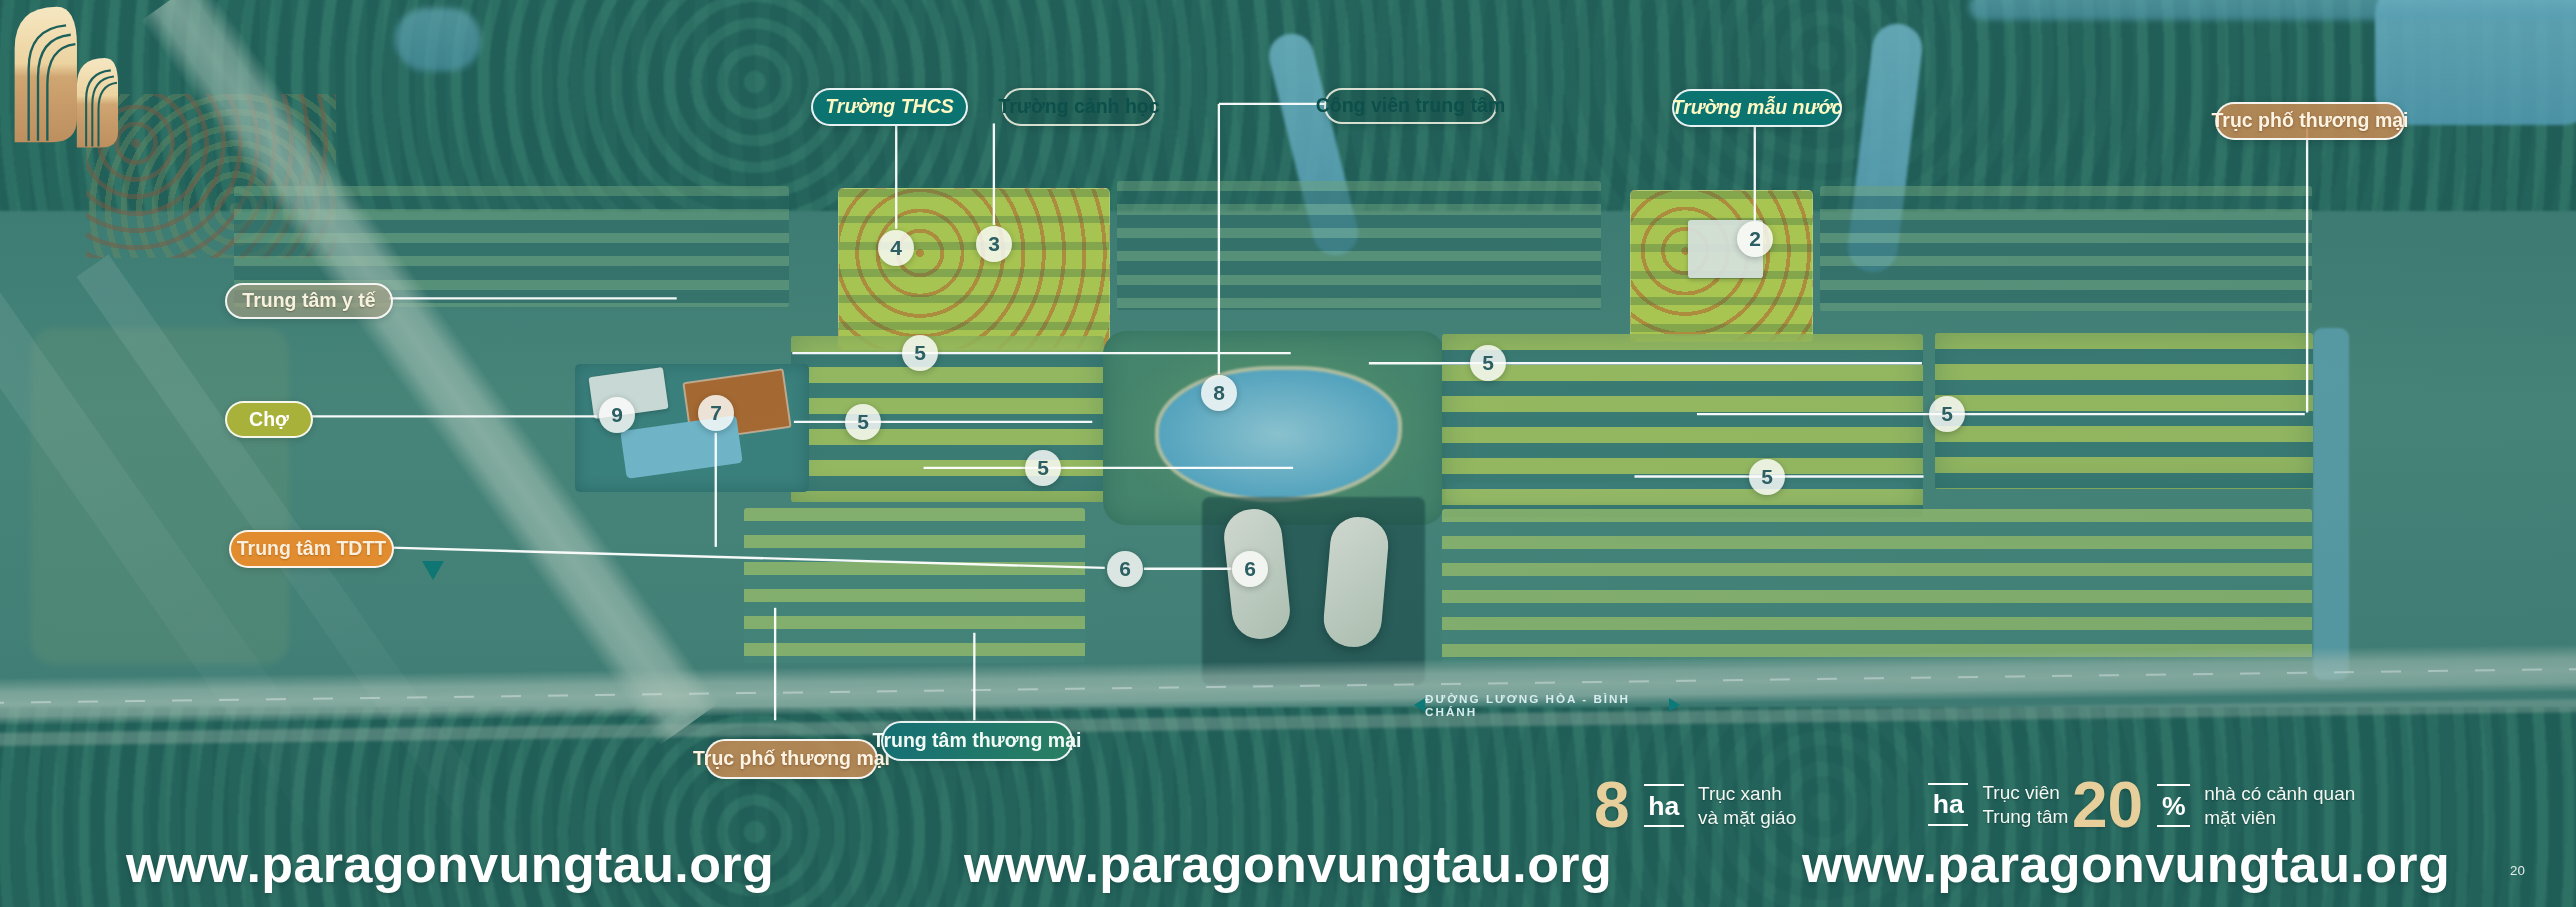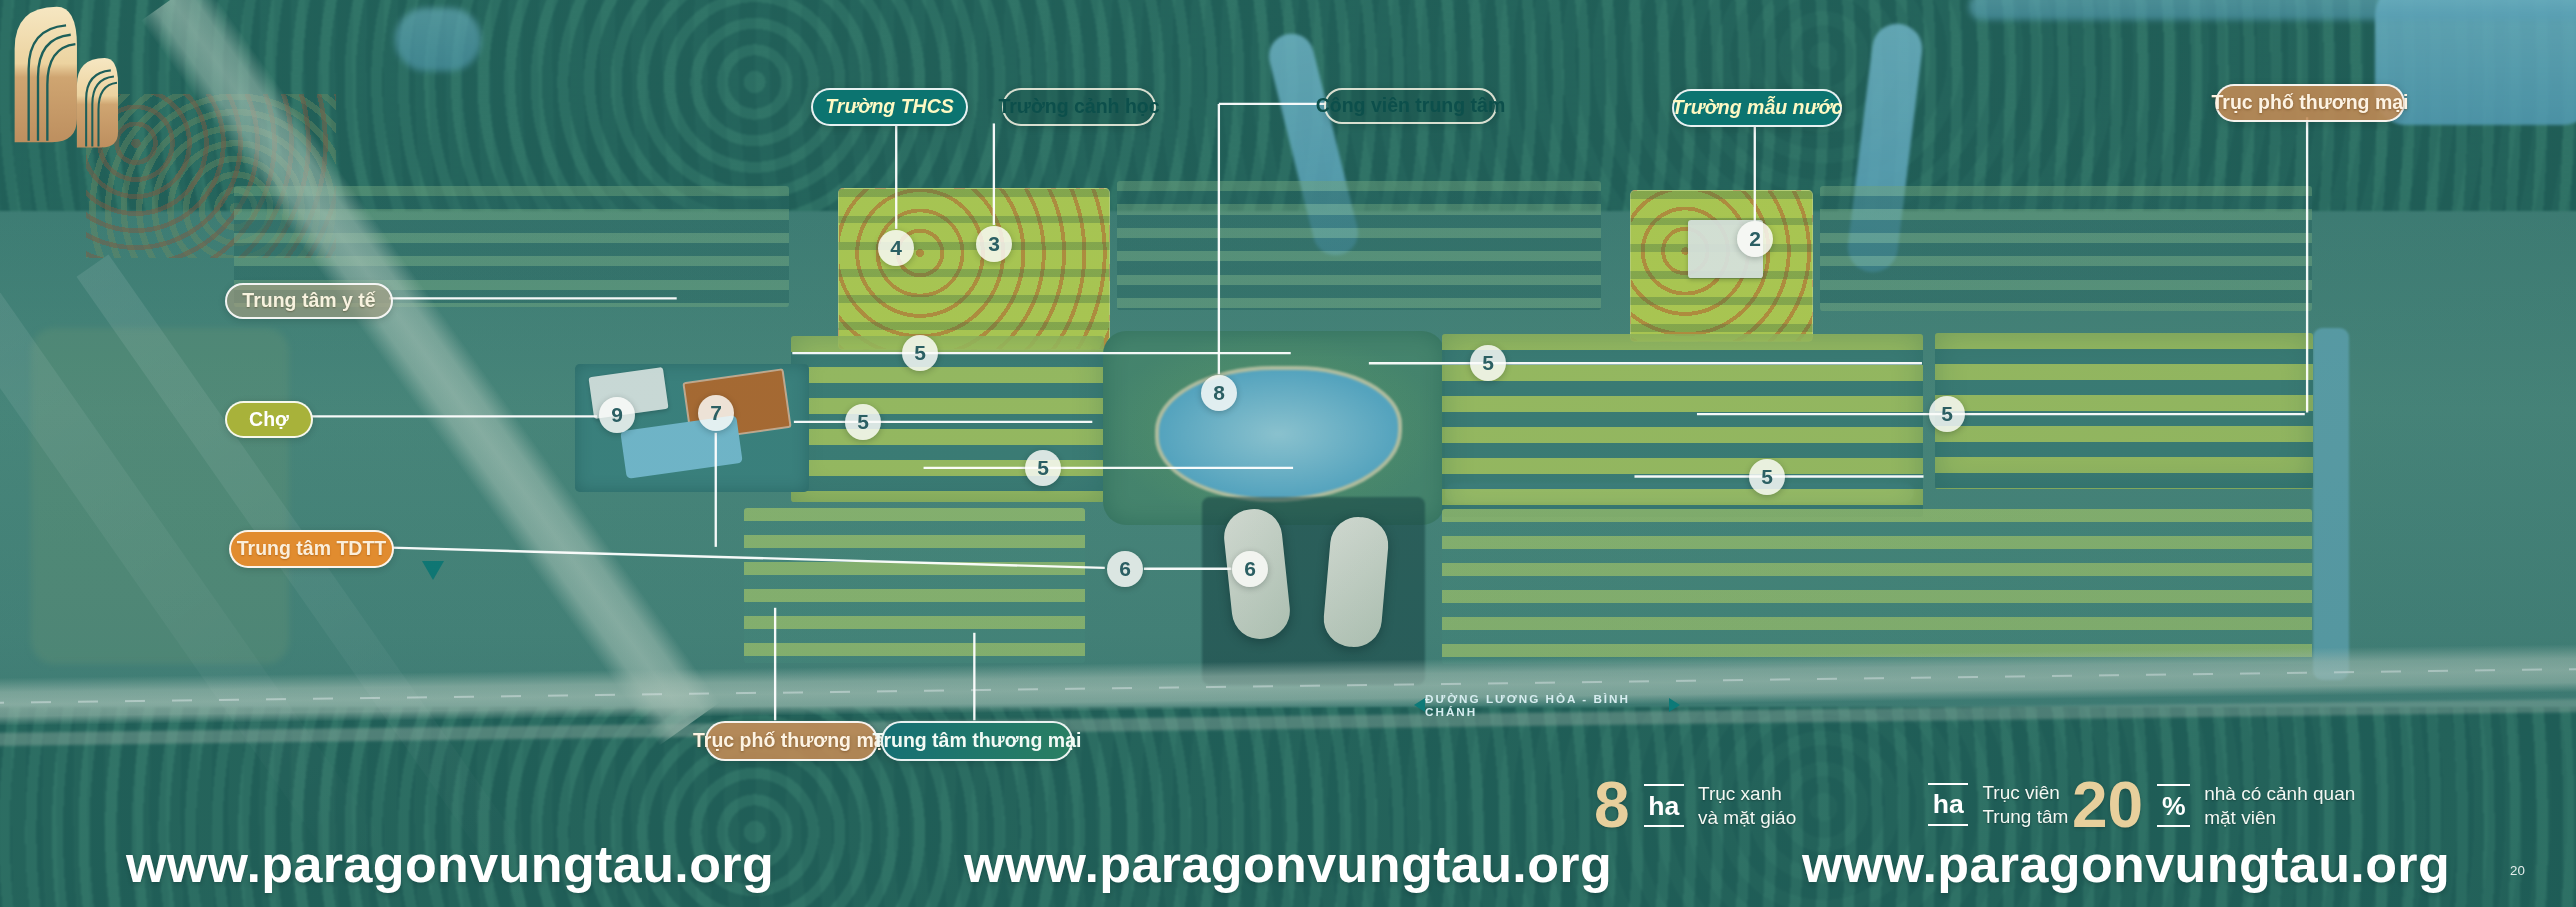--- a/index.html
+++ b/index.html
@@ -55,21 +55,21 @@
       background:rgba(252,253,250,0.82);color:#2b5f63;font-size:21px;font-weight:600;
       display:flex;align-items:center;justify-content:center;
       transform:translate(-50%,-50%);box-shadow:0 1.6px 6.3px rgba(0,20,20,0.25);}
   #callouts{position:absolute;inset:0;z-index:5;}
   .callout{position:absolute;border-radius:781px;display:flex;align-items:center;justify-content:center;
       font-weight:700;font-size:19.5px;line-height:1;white-space:nowrap;
       border:2.3px solid rgba(255,255,255,0.9);box-shadow:0 1.6px 7.8px rgba(0,20,20,0.18);}
   .co-teal{background:#0c7470;color:#fef9c3;font-style:italic;}
   .co-tealdark{background:linear-gradient(100deg,#156f74,#2a7f62);color:#f2faf5;}
   .co-outline{background:rgba(18,72,66,0.28);color:#0c4f4b;border-color:rgba(250,246,230,0.85);}
-  .co-tan{background:rgba(193,138,84,0.88);color:#fdf3e3;text-shadow:0 0.8px 2.3px rgba(90,50,10,0.45);}
+  .co-tan{background:rgba(193,138,84,0.88);color:#fdf3e3;text-shadow:0 0.8px 2.3px rgba(90,50,10,0.45);margin-top:18px;}
   .co-gray{background:rgba(166,156,128,0.62);color:#f7f2df;text-shadow:0 0.8px 1.6px rgba(60,50,20,0.4);}
   .co-olive{background:#a8b23a;color:#ffffff;}
   .co-orange{background:#e18c2f;color:#fbeeda;text-shadow:0 0.8px 1.6px rgba(120,60,0,0.4);}
   .logo{position:absolute;left:4.7px;top:1.6px;z-index:6;}
   .road-label{position:absolute;left:1414px;top:692px;width:266px;height:26.6px;z-index:5;
       display:flex;align-items:center;justify-content:space-between;}
   .road-text{color:#d7edf0;font-size:11.7px;font-weight:700;letter-spacing:2px;}
   .tri{width:0;height:0;display:inline-block;}
   .tri-left{border-top:7px solid transparent;border-bottom:7px solid transparent;border-right:11px solid #0c7a78;}
   .tri-right{border-top:7px solid transparent;border-bottom:7px solid transparent;border-left:11px solid #0c7a78;}

